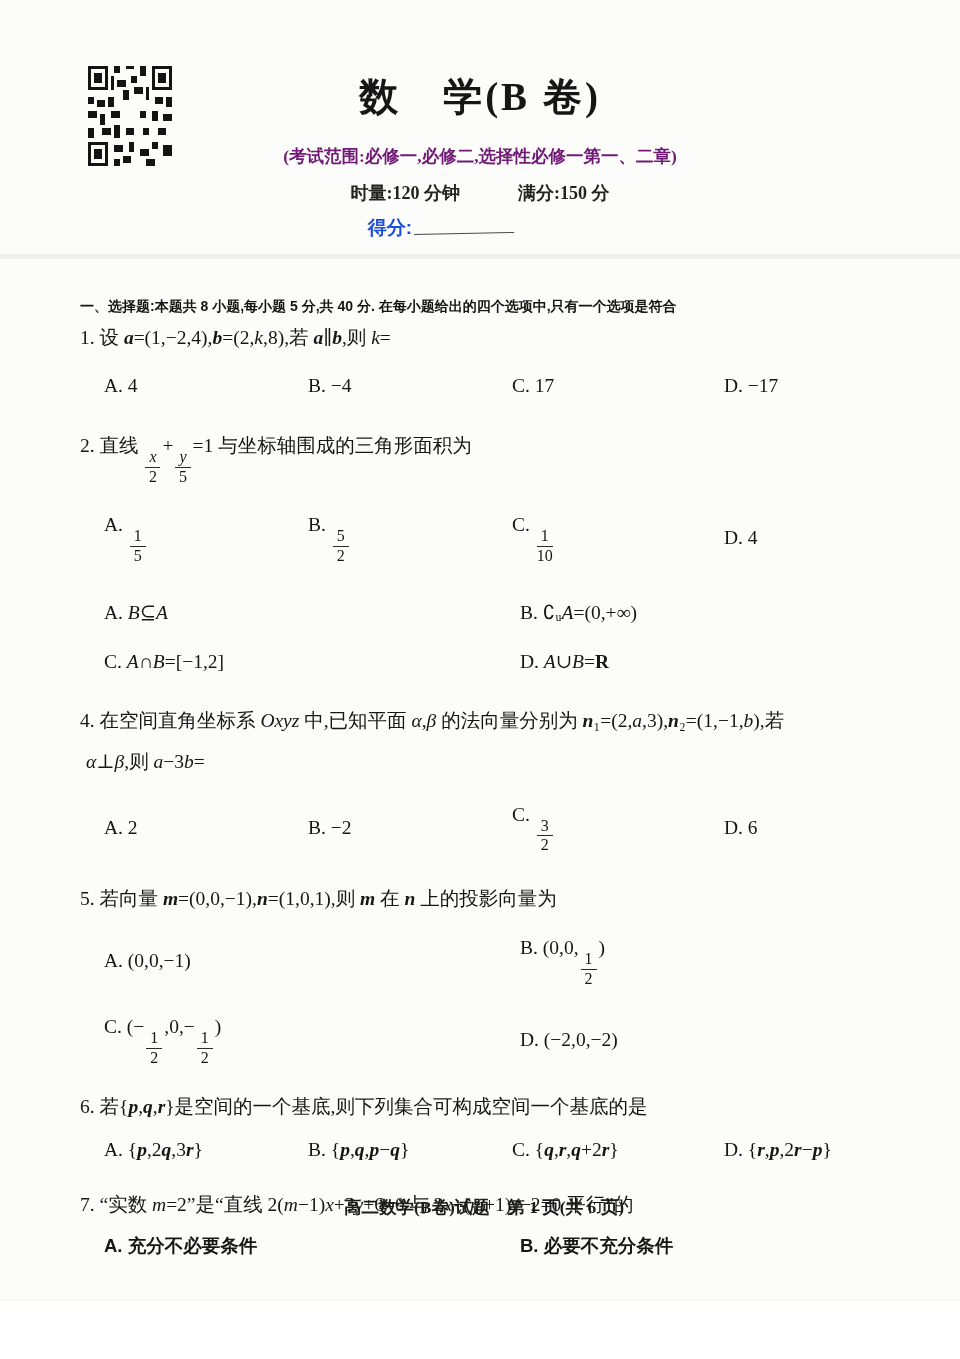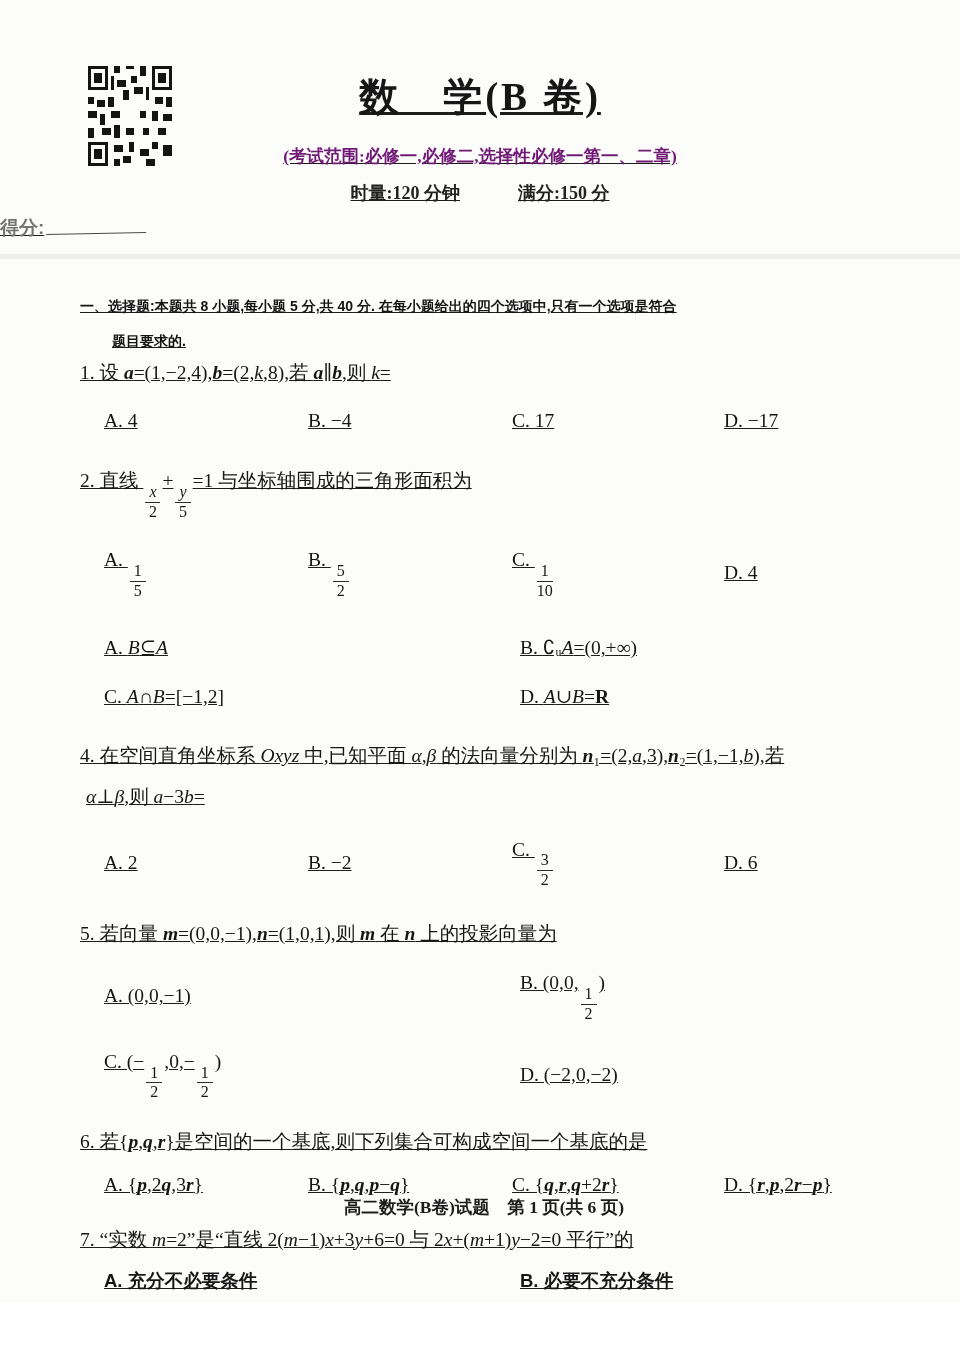--- a/index.html
+++ b/index.html
@@ -1,38 +1,37 @@
 <!DOCTYPE html>
 <html lang="zh"><head>
 <meta charset="utf-8">
 <title>数学(B卷)</title>
 <style>
   html,body{margin:0;padding:0;background:#ffffff;}
   .page{
     position:relative;width:960px;height:1301px;overflow:hidden;
     background:#fcfcfb;color:#1d1d1d;
     font-family:"Liberation Serif","DejaVu Serif",serif;
-    text-decoration:underline;
   }
   .artifact{position:absolute;left:0;right:0;pointer-events:none;}
   .artifact.a1{top:254px;height:5px;background:#efefee;}
   .artifact.a2{top:1300px;height:9px;background:#f4f4f3;}
 
   .qr{position:absolute;left:88px;top:66px;width:84px;height:100px;}
   .qr svg{width:100%;height:100%;}
 
   .head{padding-top:70px;text-align:center;}
   .title{font-size:39px;font-weight:700;letter-spacing:3px;color:#161616;}
   .scope{margin-top:20px;font-size:17.5px;font-weight:600;color:#701a75;}
   .meta{margin-top:13px;font-size:18px;font-weight:600;color:#222;}
   .meta .gap{display:inline-block;width:58px;}
 
-  .scorebar{margin-top:10px;padding-right:78px;text-align:left;
+  .scorebar{margin-top:10px;padding-right:78px;text-align:center;
     font-family:"Liberation Sans","DejaVu Sans",sans-serif;
-    font-size:19px;font-weight:700;color:#737373;}
+    font-size:19px;font-weight:700;color:#1d4ed8;}
   .score-line{display:inline-block;width:100px;height:12px;
     border-bottom:1.6px solid #4a4a4a;transform:rotate(-1.2deg);margin-left:2px;}
 
   .content{padding:0 70px 0 80px;}
 
   .sec-head{margin-top:56px;font-family:"Liberation Sans","DejaVu Sans",sans-serif;
     font-weight:700;font-size:14px;color:#141414;line-height:1.35;}
   .sec-head .l2{margin-top:16px;padding-left:32px;}
 
   .q{font-size:19.5px;line-height:1.4;color:#161616;}
@@ -132,21 +131,20 @@
   </div>
 
   <div class="scorebar">
     <span>得分:</span><span class="score-line"></span>
   </div>
 
   <div class="content">
 
     <div class="sec-head">
       <div class="l1">一、选择题:本题共 8 小题,每小题 5 分,共 40 分. 在每小题给出的四个选项中,只有一个选项是符合</div>
-      <div class="l2">题目要求的.</div>
     </div>
 
     <div class="q" id="q1">
       <div class="stem">1. 设 <span class="mv">a</span>=(1,−2,4),<span class="mv">b</span>=(2,<span class="mi">k</span>,8),若 <span class="mv">a</span>∥<span class="mv">b</span>,则 <span class="mi">k</span>=</div>
       <div class="opts row4">
         <span class="opt">A. 4</span>
         <span class="opt">B. −4</span>
         <span class="opt">C. 17</span>
         <span class="opt">D. −17</span>
       </div>

